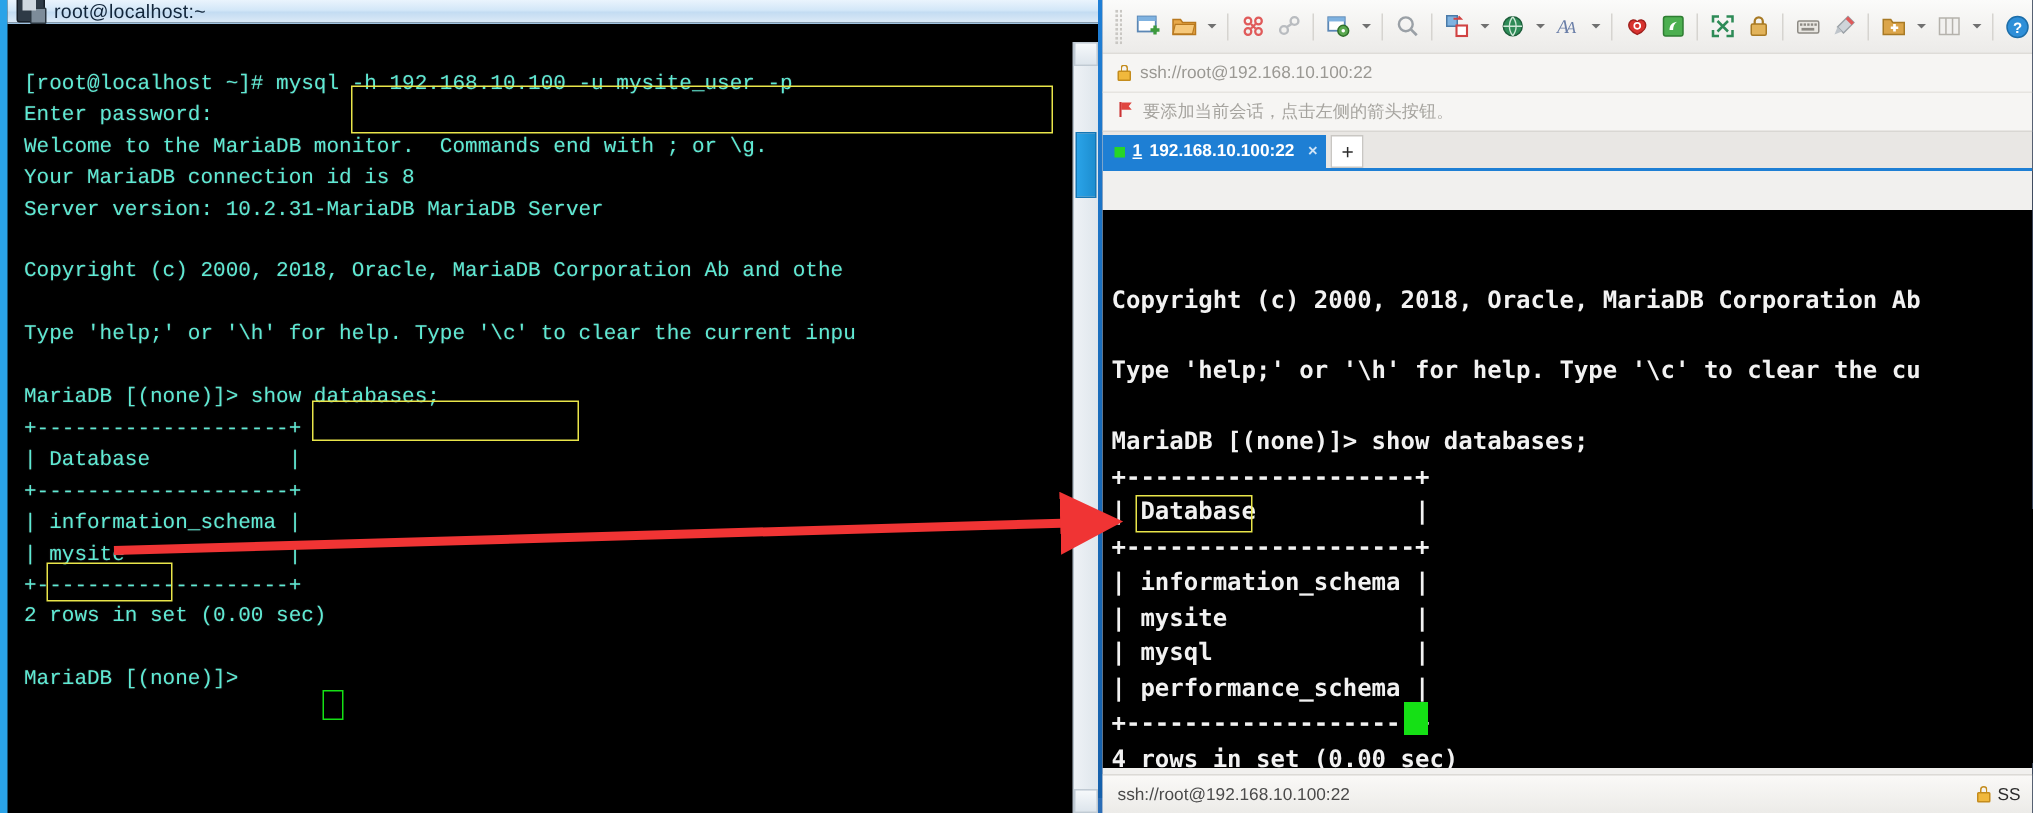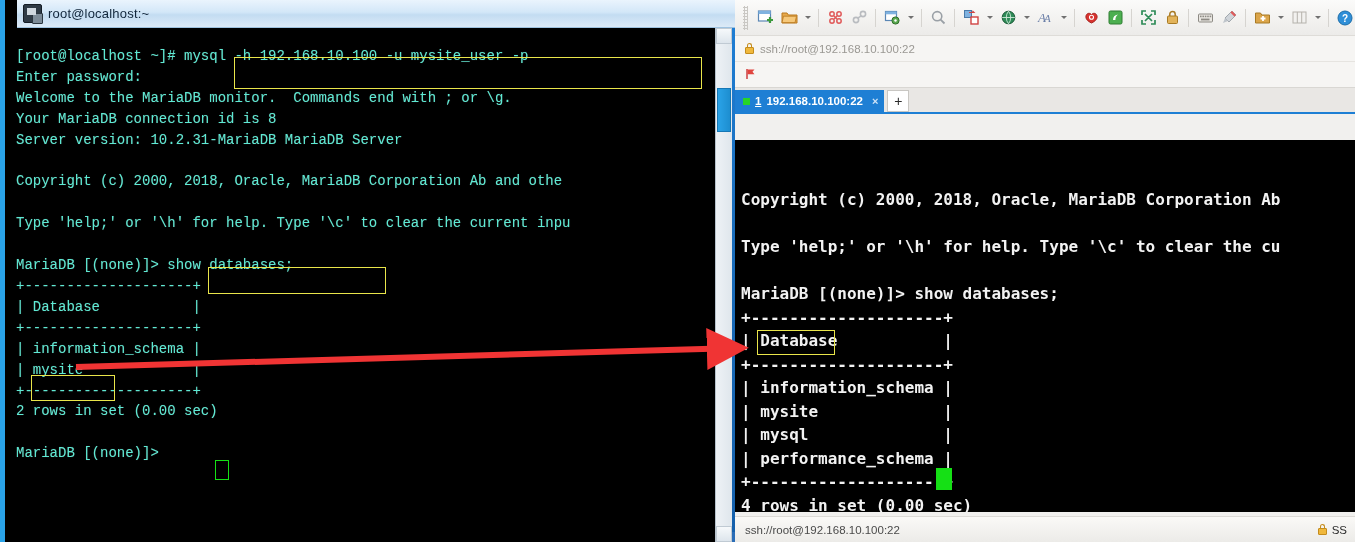--- a/index.html
+++ b/index.html
@@ -27,25 +27,24 @@
   }
 
   
   #left-window{
     position:absolute;left:0;top:0;width:732px;height:542px;
     border-left:5px solid #2aa3e8;
     box-sizing:border-box;
     background:#000;
   }
   #left-titlebar{
-    height:28px;width:100%;
+    height:16px;width:100%;
     background:linear-gradient(180deg,#eaf4fd 0%,#d3e7f8 45%,#c3dcf2 55%,#dceaf7 100%);
-    display:flex;align-items:center;gap:6px;padding-left:6px;box-sizing:border-box;
+    display:flex;align-items:flex-end;gap:6px;padding-left:6px;box-sizing:border-box;
     border-bottom:1px solid #9ec2e0;
-    margin-left:12px;
   }
   #left-titlebar .ttl{font-size:13px;color:#12263b;letter-spacing:.2px;}
   .putty-icon{
     width:17px;height:17px;position:relative;flex:none;
     background:#2e3a46;border:1px solid #151d26;border-radius:2px;
   }
   .putty-icon:after{
     content:"";position:absolute;left:3px;top:3px;width:9px;height:7px;
     background:#cfd8e0;
   }
@@ -409,20 +408,21 @@
     <span class="txt">ssh://root@192.168.10.100:22</span>
   </div>
 
   <div id="hint-row">
     <span>
       <svg width="11" height="12" viewBox="0 0 11 12">
           <path d="M2 1v10" stroke="#c33" stroke-width="1.4"></path>
           <path d="M2.5 1.4h7l-2 2.4 2 2.4h-7z" fill="#e0453f"></path>
         </svg>
     </span>
+    <span class="txt">要添加当前会话，点击左侧的箭头按钮。</span>
   </div>
 
   <div id="tabbar">
     <div class="tab">
       <span class="dot"></span>
       <span class="num">1</span>
       <span>192.168.10.100:22</span>
       <span class="x">×</span>
     </div>
     <div class="tab-add">+</div>

